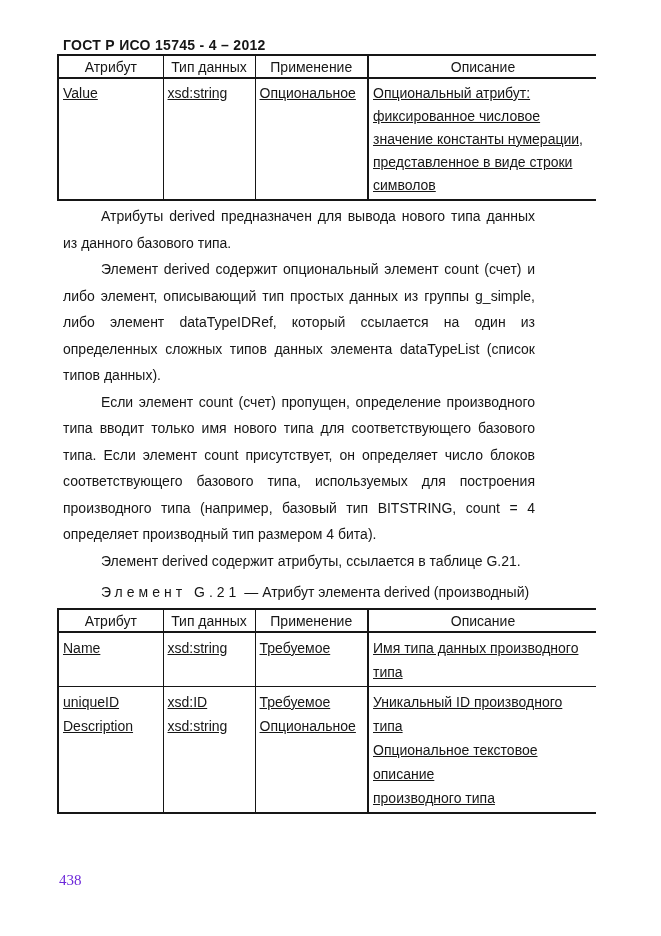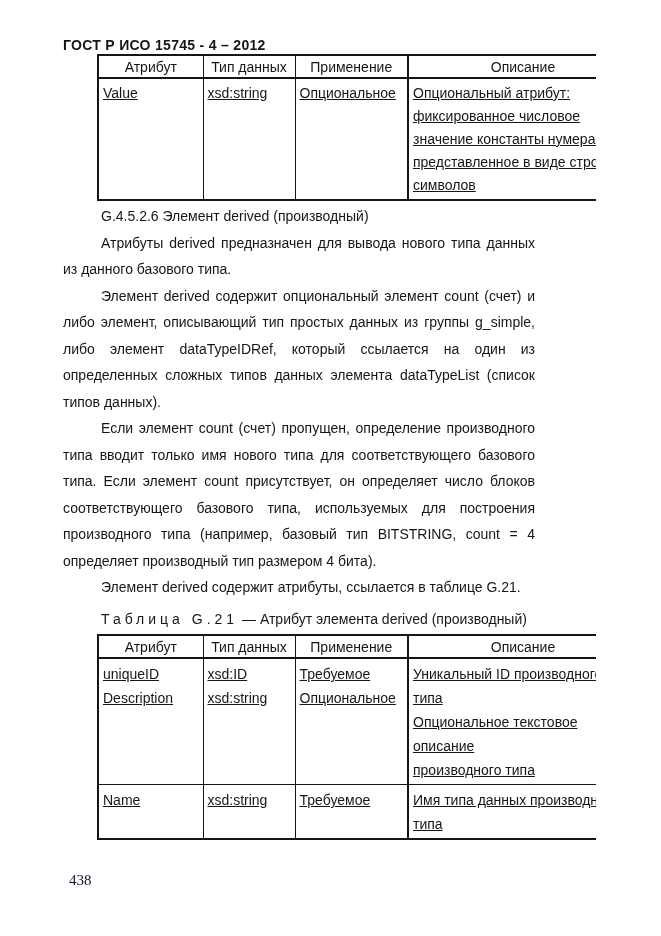--- a/index.html
+++ b/index.html
@@ -31,21 +31,20 @@
     line-height: 26.5px;
     text-align: justify;
   }
   .caption.indent { text-indent: 38px; }
   .cap-label { letter-spacing: 4px; }
   .gtable {
     border-collapse: collapse;
     table-layout: fixed;
     width: 540px;
     margin-top: 1px;
-    margin-left: 40px;
   }
   .gtable, .gtable th, .gtable td {
     border: 1px solid #161616;
   }
   .gtable { border-width: 2px; }
   .gtable th {
     font-weight: normal;
     text-align: center;
     padding: 3px 2px 2px 2px;
     line-height: 16px;
@@ -72,25 +71,25 @@
     margin: 0;
     line-height: 26.5px;
     text-align: justify;
     text-indent: 38px;
   }
   .body-text p.heading { text-align: left; }
   .tbl2 { margin-top: 2px; }
   .tbl2 td { line-height: 24px; }
   .page-number {
     position: absolute;
-    left: 69px;
+    left: 59px;
     top: 872px;
     font-family: "Liberation Serif", "DejaVu Serif", serif;
     font-size: 15px;
-    color: #0f172a;
+    color: #6d28d9;
   }
 </style>
 </head>
 <body>
 
 <div class="page">
 
   <div class="doc-header">ГОСТ Р ИСО 15745 - 4 – 2012</div>
 
 
@@ -117,29 +116,28 @@
         <td class="col-desc">Опциональный атрибут:
 фиксированное числовое
 значение константы нумерации,
 представленное в виде строки
 символов</td>
       </tr>
     </tbody>
   </table>
 
   <div class="body-text">
-    <p class="heading">G.4.5.2.6 Элемент derived (производный)</p>
     <p>Атрибуты derived предназначен для вывода нового типа данных из данного базового типа.</p>
     <p>Элемент derived содержит опциональный элемент count (счет) и либо элемент, описывающий тип простых данных из группы g_simple, либо элемент dataTypeIDRef, который ссылается на один из определенных сложных типов данных элемента dataTypeList (список типов данных).</p>
     <p>Если элемент count (счет) пропущен, определение производного типа вводит только имя нового типа для соответствующего базового типа. Если элемент count присутствует, он определяет число блоков соответствующего базового типа, используемых для построения производного типа (например, базовый тип BITSTRING, count = 4 определяет производный тип размером 4 бита).</p>
     <p>Элемент derived содержит атрибуты, ссылается в таблице G.21.</p>
   </div>
 
   <p class="caption indent">
-    <span class="cap-label">Таблица G.21</span>
+    <span class="cap-label">Элемент G.21</span>
     <span>—</span>
     <span>Атрибут элемента derived (производный)</span>
   </p>
 
   <table class="gtable tbl2">
     <colgroup>
       <col class="c1">
         <col class="c2">
         <col class="c3">
         <col class="c4">
@@ -147,35 +145,35 @@
     <thead>
       <tr>
         <th>Атрибут</th>
         <th>Тип данных</th>
         <th>Применение</th>
         <th class="col-desc">Описание</th>
       </tr>
     </thead>
     <tbody>
       <tr>
+        <td>Name</td>
+        <td>xsd:string</td>
+        <td>Требуемое</td>
+        <td class="col-desc">Имя типа данных производного
+типа</td>
+      </tr>
+      <tr>
         <td>uniqueID
 Description</td>
         <td>xsd:ID
 xsd:string</td>
         <td>Требуемое
 Опциональное</td>
         <td class="col-desc">Уникальный ID производного типа
 Опциональное текстовое описание
 производного типа</td>
       </tr>
-      <tr>
-        <td>Name</td>
-        <td>xsd:string</td>
-        <td>Требуемое</td>
-        <td class="col-desc">Имя типа данных производного
-типа</td>
-      </tr>
     </tbody>
   </table>
 
   <div class="page-number">438</div>
 
 </div>
 
 </body></html>

